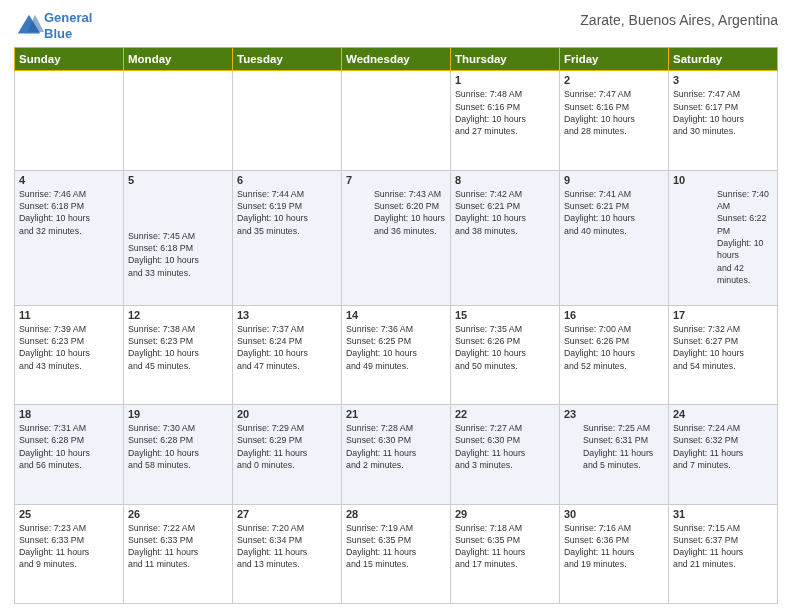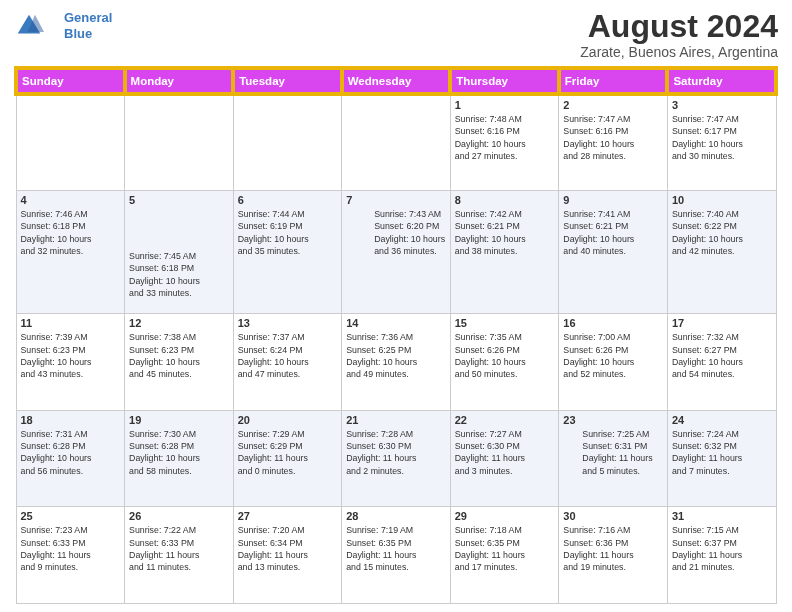--- a/index.html
+++ b/index.html
@@ -19,21 +19,21 @@
     }
     .header {
       display: flex;
       justify-content: space-between;
       align-items: flex-start;
       margin-bottom: 6px;
     }
     .logo {
       display: flex;
       align-items: center;
-      gap: 20px;
+      gap: 0;
     }
     .logo-text {
       font-size: 13px;
       font-weight: bold;
       color: #333;
       line-height: 1.2;
     }
     .logo-text span {
       color: #3a7abf;
     }
@@ -55,27 +55,27 @@
       color: #555;
       margin-top: 2px;
     }
     .calendar {
       flex: 1;
       border-collapse: collapse;
       width: 100%;
       table-layout: fixed;
     }
     .calendar thead tr th {
-      background-color: #d946ef;
+      background-color: #4d7c0f;
       color: #fff;
       font-size: 11.5px;
       font-weight: bold;
       padding: 5px 4px;
       text-align: left;
-      border: 4px solid #eab308;
+      border: 1px solid #eab308;
     }
     .calendar tbody tr td {
       vertical-align: top;
       border: 1px solid #ccc;
       padding: 3px 4px;
       font-size: 9px;
       color: #333;
       height: 88px;
     }
     .calendar tbody tr:nth-child(even) td {
@@ -108,21 +108,20 @@
       <svg class="logo-icon" viewBox="0 0 40 40">
         <polygon points="20,5 35,30 5,30" fill="#3a7abf"></polygon>
         <polygon points="28,5 40,28 18,28" fill="#2a5a9f" opacity="0.5"></polygon>
       </svg>
       <div class="logo-text">
         <div><span>General</span></div>
         <div><span style="color:#3a7abf;">Blue</span></div>
       </div>
     </div>
     <div class="title-block">
-      <div class="month-title">August 2024</div>
       <div class="location">Zarate, Buenos Aires, Argentina</div>
     </div>
   </div>
 
   <table class="calendar">
     <thead>
       <tr>
       <th>Sunday</th>
           <th>Monday</th>
           <th>Tuesday</th>
@@ -198,21 +197,21 @@
           </td>
           <td>
             <div class="day-num">9</div>
             <div class="day-info" style="white-space: pre-line;">Sunrise: 7:41 AM
 Sunset: 6:21 PM
 Daylight: 10 hours
 and 40 minutes.</div>
           </td>
           <td>
             <div class="day-num">10</div>
-            <div class="day-info" style="white-space: pre-line;">Sunrise: 7:40 AM
+            <div class="day-info" style="white-space: pre-line; margin-left: 44px;">Sunrise: 7:40 AM
 Sunset: 6:22 PM
 Daylight: 10 hours
 and 42 minutes.</div>
           </td>
         </tr>
         <tr>
           <td>
             <div class="day-num">11</div>
             <div class="day-info" style="white-space: pre-line;">Sunrise: 7:39 AM
 Sunset: 6:23 PM

